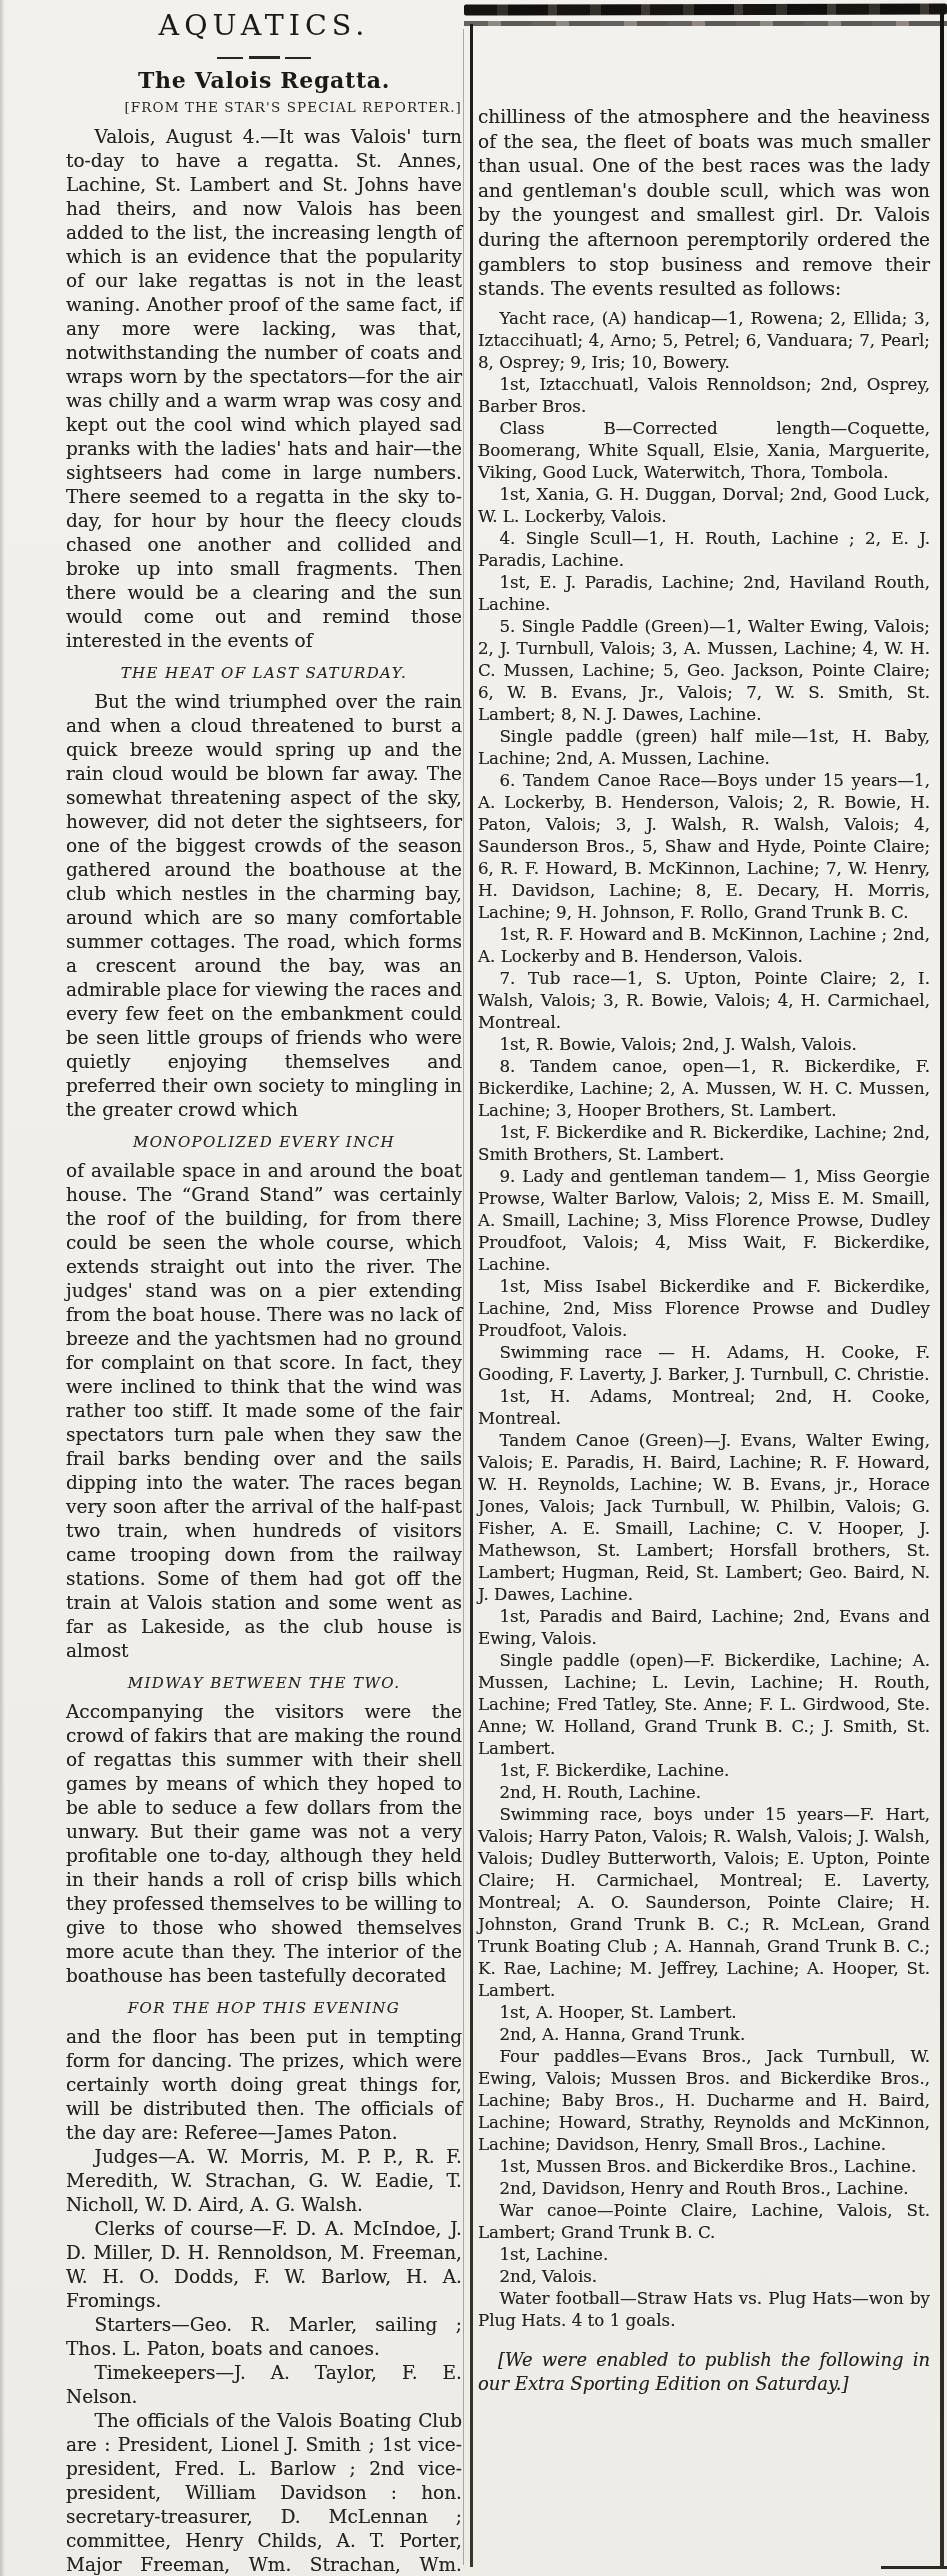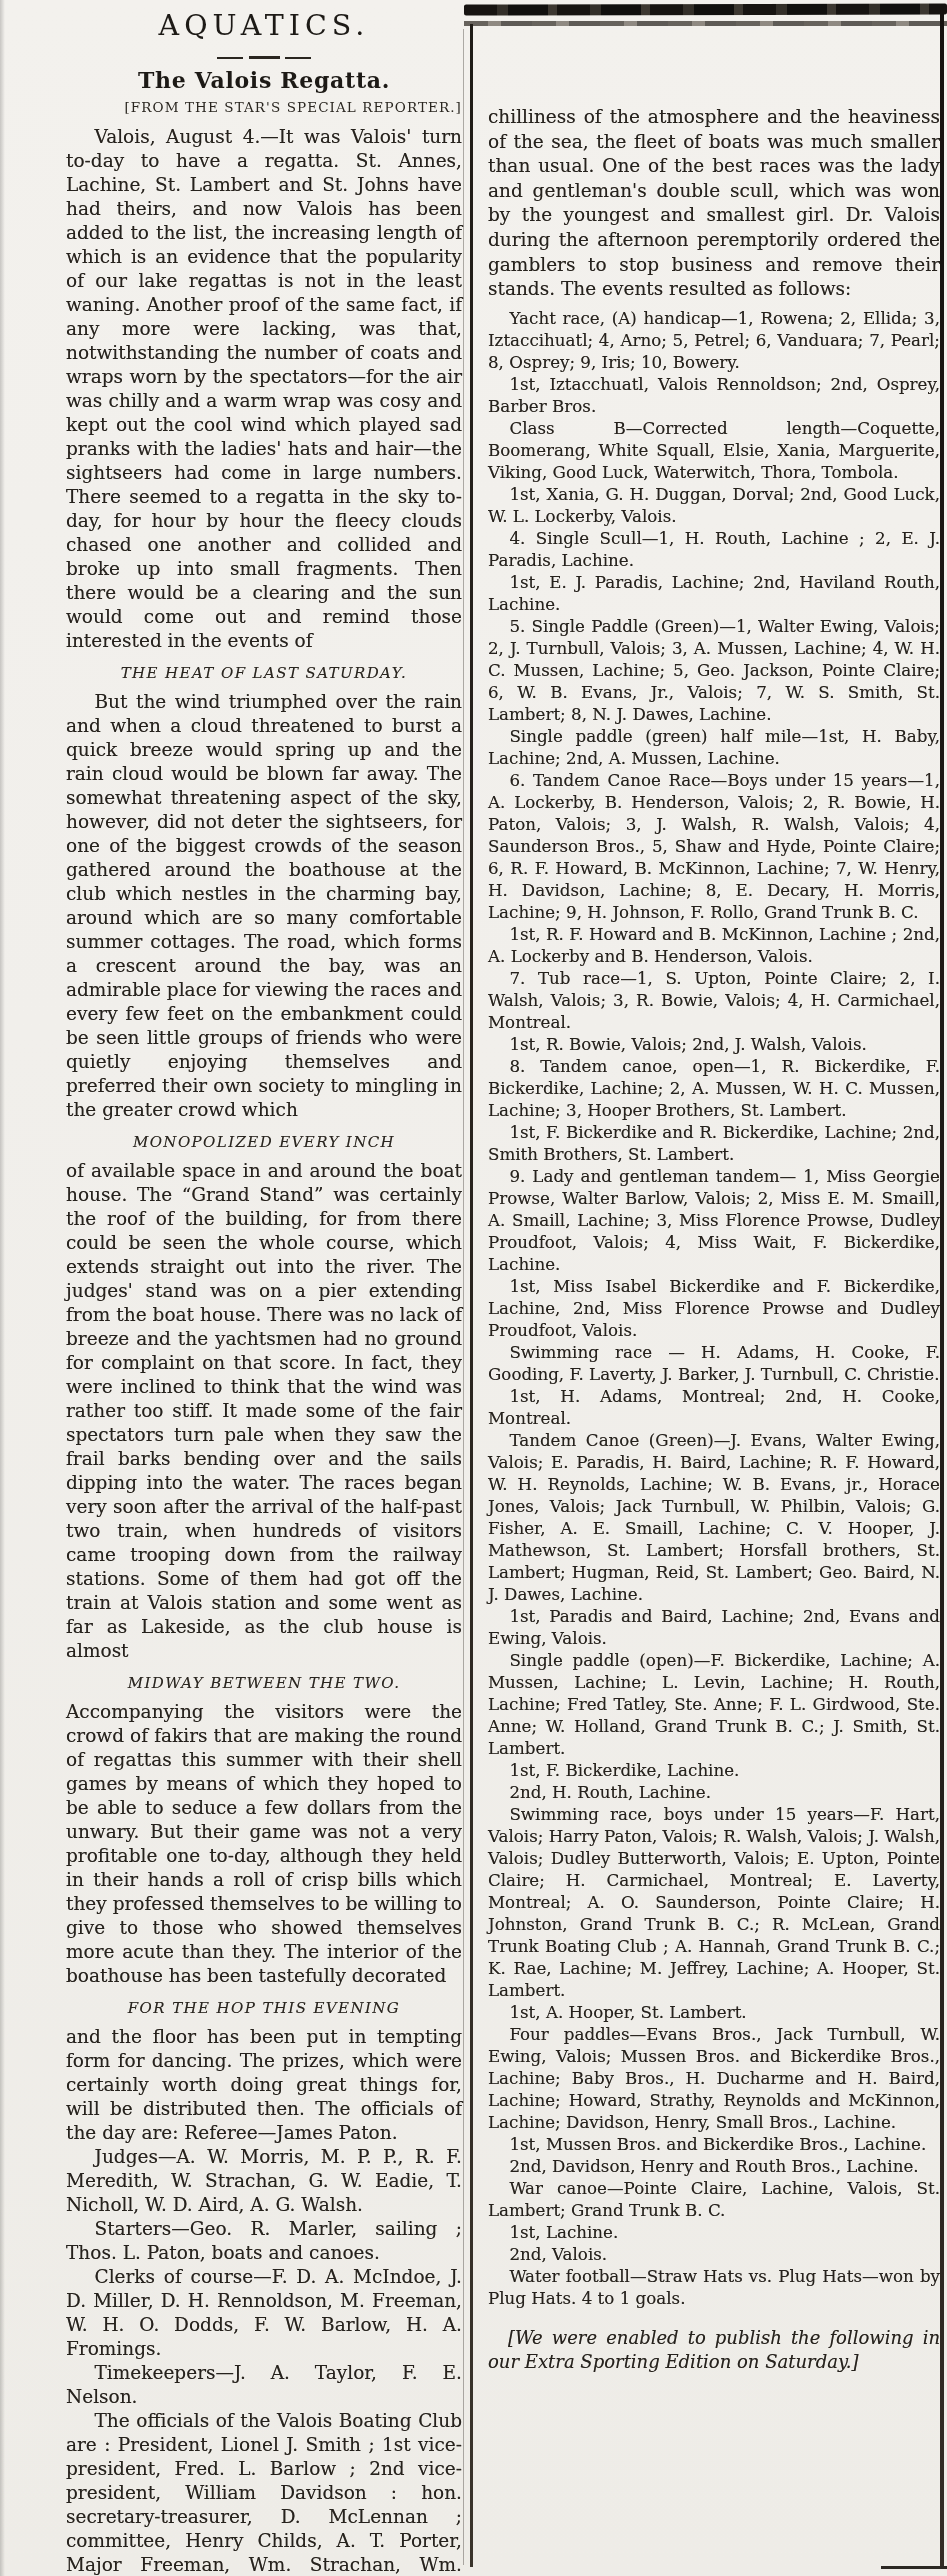--- a/index.html
+++ b/index.html
@@ -24,21 +24,21 @@
   .gutter-rule-faint { position:absolute; left:463px; top:28.5px; width:1.4px; height:2536px; background:rgba(40,35,28,.35); }
   .gutter-rule { position:absolute; left:470px; top:24px; width:2.8px; height:2543px;
     background:linear-gradient(180deg,#201c17 0%,#2b2620 55%,#3a342c 100%); }
   .edge-rule { position:absolute; left:940px; top:4.3px; width:3.6px; height:2565px;
     background:linear-gradient(180deg,#15120f 0%,#231f1a 70%,#332d26 100%); }
   .corner-tick { position:absolute; left:881px; top:2566px; width:67px; height:2.8px; background:#2c2username823; background:#2c2823; }
 
   
   .col { position:absolute; }
   .col-left  { left:66px;  top:10px;  width:396px; }
-  .col-right { left:488px; top:105px; width:452px; }
+  .col-right { left:478px; top:105px; width:452px; }
 
   .section-title { text-align:center; font-size:28.5px; line-height:1.1; font-weight:500;
     letter-spacing:5px; margin:0; color:#1d1a16; }
   .divider { width:107px; margin:8.5px auto 4.3px; text-align:center; }
   .divider span { display:inline-block; width:26px; height:2.1px; margin:0 2.8px;
     background:#2a2620; vertical-align:middle; }
   .divider span:nth-child(2) { width:31px; height:2.8px; }
   .article-title { text-align:center; font-size:22px; line-height:1.15; font-weight:700;
     letter-spacing:0.7px; margin:2.8px 0 5.7px; color:#1d1a16; }
   .byline { text-align:right; font-size:13.5px; letter-spacing:1.1px; margin:0 0 10px;
@@ -74,22 +74,22 @@
         <p class="para">Valois, August 4.—It was Valois' turn to-day to have a regatta. St. Annes, Lachine, St. Lambert and St. Johns have had theirs, and now Valois has been added to the list, the increasing length of which is an evidence that the popularity of our lake regattas is not in the least waning. Another proof of the same fact, if any more were lacking, was that, notwithstanding the number of coats and wraps worn by the spectators—for the air was chilly and a warm wrap was cosy and kept out the cool wind which played sad pranks with the ladies' hats and hair—the sightseers had come in large numbers. There seemed to a regatta in the sky to-day, for hour by hour the fleecy clouds chased one another and collided and broke up into small fragments. Then there would be a clearing and the sun would come out and remind those interested in the events of</p>
         <h3 class="subhead">THE HEAT OF LAST SATURDAY.</h3>
         <p class="para">But the wind triumphed over the rain and when a cloud threatened to burst a quick breeze would spring up and the rain cloud would be blown far away. The somewhat threatening aspect of the sky, however, did not deter the sightseers, for one of the biggest crowds of the season gathered around the boathouse at the club which nestles in the charming bay, around which are so many comfortable summer cottages. The road, which forms a crescent around the bay, was an admirable place for viewing the races and every few feet on the embankment could be seen little groups of friends who were quietly enjoying themselves and preferred their own society to mingling in the greater crowd which</p>
         <h3 class="subhead">MONOPOLIZED EVERY INCH</h3>
         <p class="para noindent">of available space in and around the boat house. The “Grand Stand” was certainly the roof of the building, for from there could be seen the whole course, which extends straight out into the river. The judges' stand was on a pier extending from the boat house. There was no lack of breeze and the yachtsmen had no ground for complaint on that score. In fact, they were inclined to think that the wind was rather too stiff. It made some of the fair spectators turn pale when they saw the frail barks bending over and the sails dipping into the water. The races began very soon after the arrival of the half-past two train, when hundreds of visitors came trooping down from the railway stations. Some of them had got off the train at Valois station and some went as far as Lakeside, as the club house is almost</p>
         <h3 class="subhead">MIDWAY BETWEEN THE TWO.</h3>
         <p class="para noindent">Accompanying the visitors were the crowd of fakirs that are making the round of regattas this summer with their shell games by means of which they hoped to be able to seduce a few dollars from the unwary. But their game was not a very profitable one to-day, although they held in their hands a roll of crisp bills which they professed themselves to be willing to give to those who showed themselves more acute than they. The interior of the boathouse has been tastefully decorated</p>
         <h3 class="subhead">FOR THE HOP THIS EVENING</h3>
         <p class="para noindent">and the floor has been put in tempting form for dancing. The prizes, which were certainly worth doing great things for, will be distributed then. The officials of the day are: Referee—James Paton.</p>
         <p class="para">Judges—A. W. Morris, M. P. P., R. F. Meredith, W. Strachan, G. W. Eadie, T. Nicholl, W. D. Aird, A. G. Walsh.</p>
+        <p class="para">Clerks of course—F. D. A. McIndoe, J. D. Miller, D. H. Rennoldson, M. Freeman, W. H. O. Dodds, F. W. Barlow, H. A. Fromings.</p>
         <p class="para">Starters—Geo. R. Marler, sailing ; Thos. L. Paton, boats and canoes.</p>
-        <p class="para">Clerks of course—F. D. A. McIndoe, J. D. Miller, D. H. Rennoldson, M. Freeman, W. H. O. Dodds, F. W. Barlow, H. A. Fromings.</p>
         <p class="para">Timekeepers—J. A. Taylor, F. E. Nelson.</p>
         <p class="para">The officials of the Valois Boating Club are : President, Lionel J. Smith ; 1st vice-president, Fred. L. Barlow ; 2nd vice-president, William Davidson : hon. secretary-treasurer, D. McLennan ; committee, Henry Childs, A. T. Porter, Major Freeman, Wm. Strachan, Wm. Lockerby, W. A. Cooke, J. D. Miller.</p>
       </div>
   </div>
 
   <div class="col col-right">
     <div id="right-blocks">
         <p class="lead">chilliness of the atmosphere and the heaviness of the sea, the fleet of boats was much smaller than usual. One of the best races was the lady and gentleman's double scull, which was won by the youngest and smallest girl.  Dr. Valois during the afternoon peremptorily ordered the gamblers to stop business and remove their stands.  The events resulted as follows:</p>
         <p class="result">Yacht race, (A) handicap—1, Rowena; 2, Ellida; 3, Iztaccihuatl; 4, Arno; 5, Petrel; 6, Vanduara; 7, Pearl; 8, Osprey; 9, Iris; 10, Bowery.</p>
         <p class="result">1st, Iztacchuatl, Valois Rennoldson; 2nd, Osprey, Barber Bros.</p>
@@ -109,20 +109,21 @@
         <p class="result">1st, Miss Isabel Bickerdike and F. Bickerdike, Lachine, 2nd, Miss Florence Prowse and Dudley Proudfoot, Valois.</p>
         <p class="result">Swimming race — H. Adams, H. Cooke, F. Gooding, F. Laverty, J. Barker, J. Turnbull, C. Christie.</p>
         <p class="result">1st, H. Adams, Montreal; 2nd, H. Cooke, Montreal.</p>
         <p class="result">Tandem Canoe (Green)—J. Evans, Walter Ewing, Valois; E. Paradis, H. Baird, Lachine; R. F. Howard, W. H. Reynolds, Lachine; W. B. Evans, jr., Horace Jones, Valois; Jack Turnbull, W. Philbin, Valois; G. Fisher, A. E. Smaill, Lachine; C. V. Hooper, J. Mathewson, St. Lambert; Horsfall brothers, St. Lambert; Hugman, Reid, St. Lambert; Geo. Baird, N. J. Dawes, Lachine.</p>
         <p class="result">1st, Paradis and Baird, Lachine; 2nd, Evans and Ewing, Valois.</p>
         <p class="result">Single paddle (open)—F. Bickerdike, Lachine; A. Mussen, Lachine; L. Levin, Lachine; H. Routh, Lachine; Fred Tatley, Ste. Anne; F. L. Girdwood, Ste. Anne; W. Holland, Grand Trunk B. C.; J. Smith, St. Lambert.</p>
         <p class="result">1st, F. Bickerdike, Lachine.</p>
         <p class="result">2nd, H. Routh, Lachine.</p>
         <p class="result">Swimming race, boys under 15 years—F. Hart, Valois; Harry Paton, Valois; R. Walsh, Valois; J. Walsh, Valois; Dudley Butterworth, Valois; E. Upton, Pointe Claire; H. Carmichael, Montreal; E. Laverty, Montreal; A. O. Saunderson, Pointe Claire; H. Johnston, Grand Trunk B. C.; R. McLean, Grand Trunk Boating Club ; A. Hannah, Grand Trunk B. C.; K. Rae, Lachine; M. Jeffrey, Lachine; A. Hooper, St. Lambert.</p>
         <p class="result">1st, A. Hooper, St. Lambert.</p>
+        <p class="result">2nd, A. Hanna, Grand Trunk.</p>
         <p class="result">Four paddles—Evans Bros., Jack Turnbull, W. Ewing, Valois; Mussen Bros. and Bickerdike Bros., Lachine; Baby Bros., H. Ducharme and H. Baird, Lachine; Howard, Strathy, Reynolds and McKinnon, Lachine; Davidson, Henry, Small Bros., Lachine.</p>
         <p class="result">1st, Mussen Bros. and Bickerdike Bros., Lachine.</p>
         <p class="result">2nd, Davidson, Henry and Routh Bros., Lachine.</p>
         <p class="result">War canoe—Pointe Claire, Lachine, Valois, St. Lambert; Grand Trunk B. C.</p>
         <p class="result">1st, Lachine.</p>
         <p class="result">2nd, Valois.</p>
         <p class="result">Water football—Straw Hats vs. Plug Hats—won by Plug Hats.  4 to 1 goals.</p>
         <p class="note">[We were enabled to publish the following in our Extra Sporting Edition on Saturday.]</p>
       </div>
   </div>

